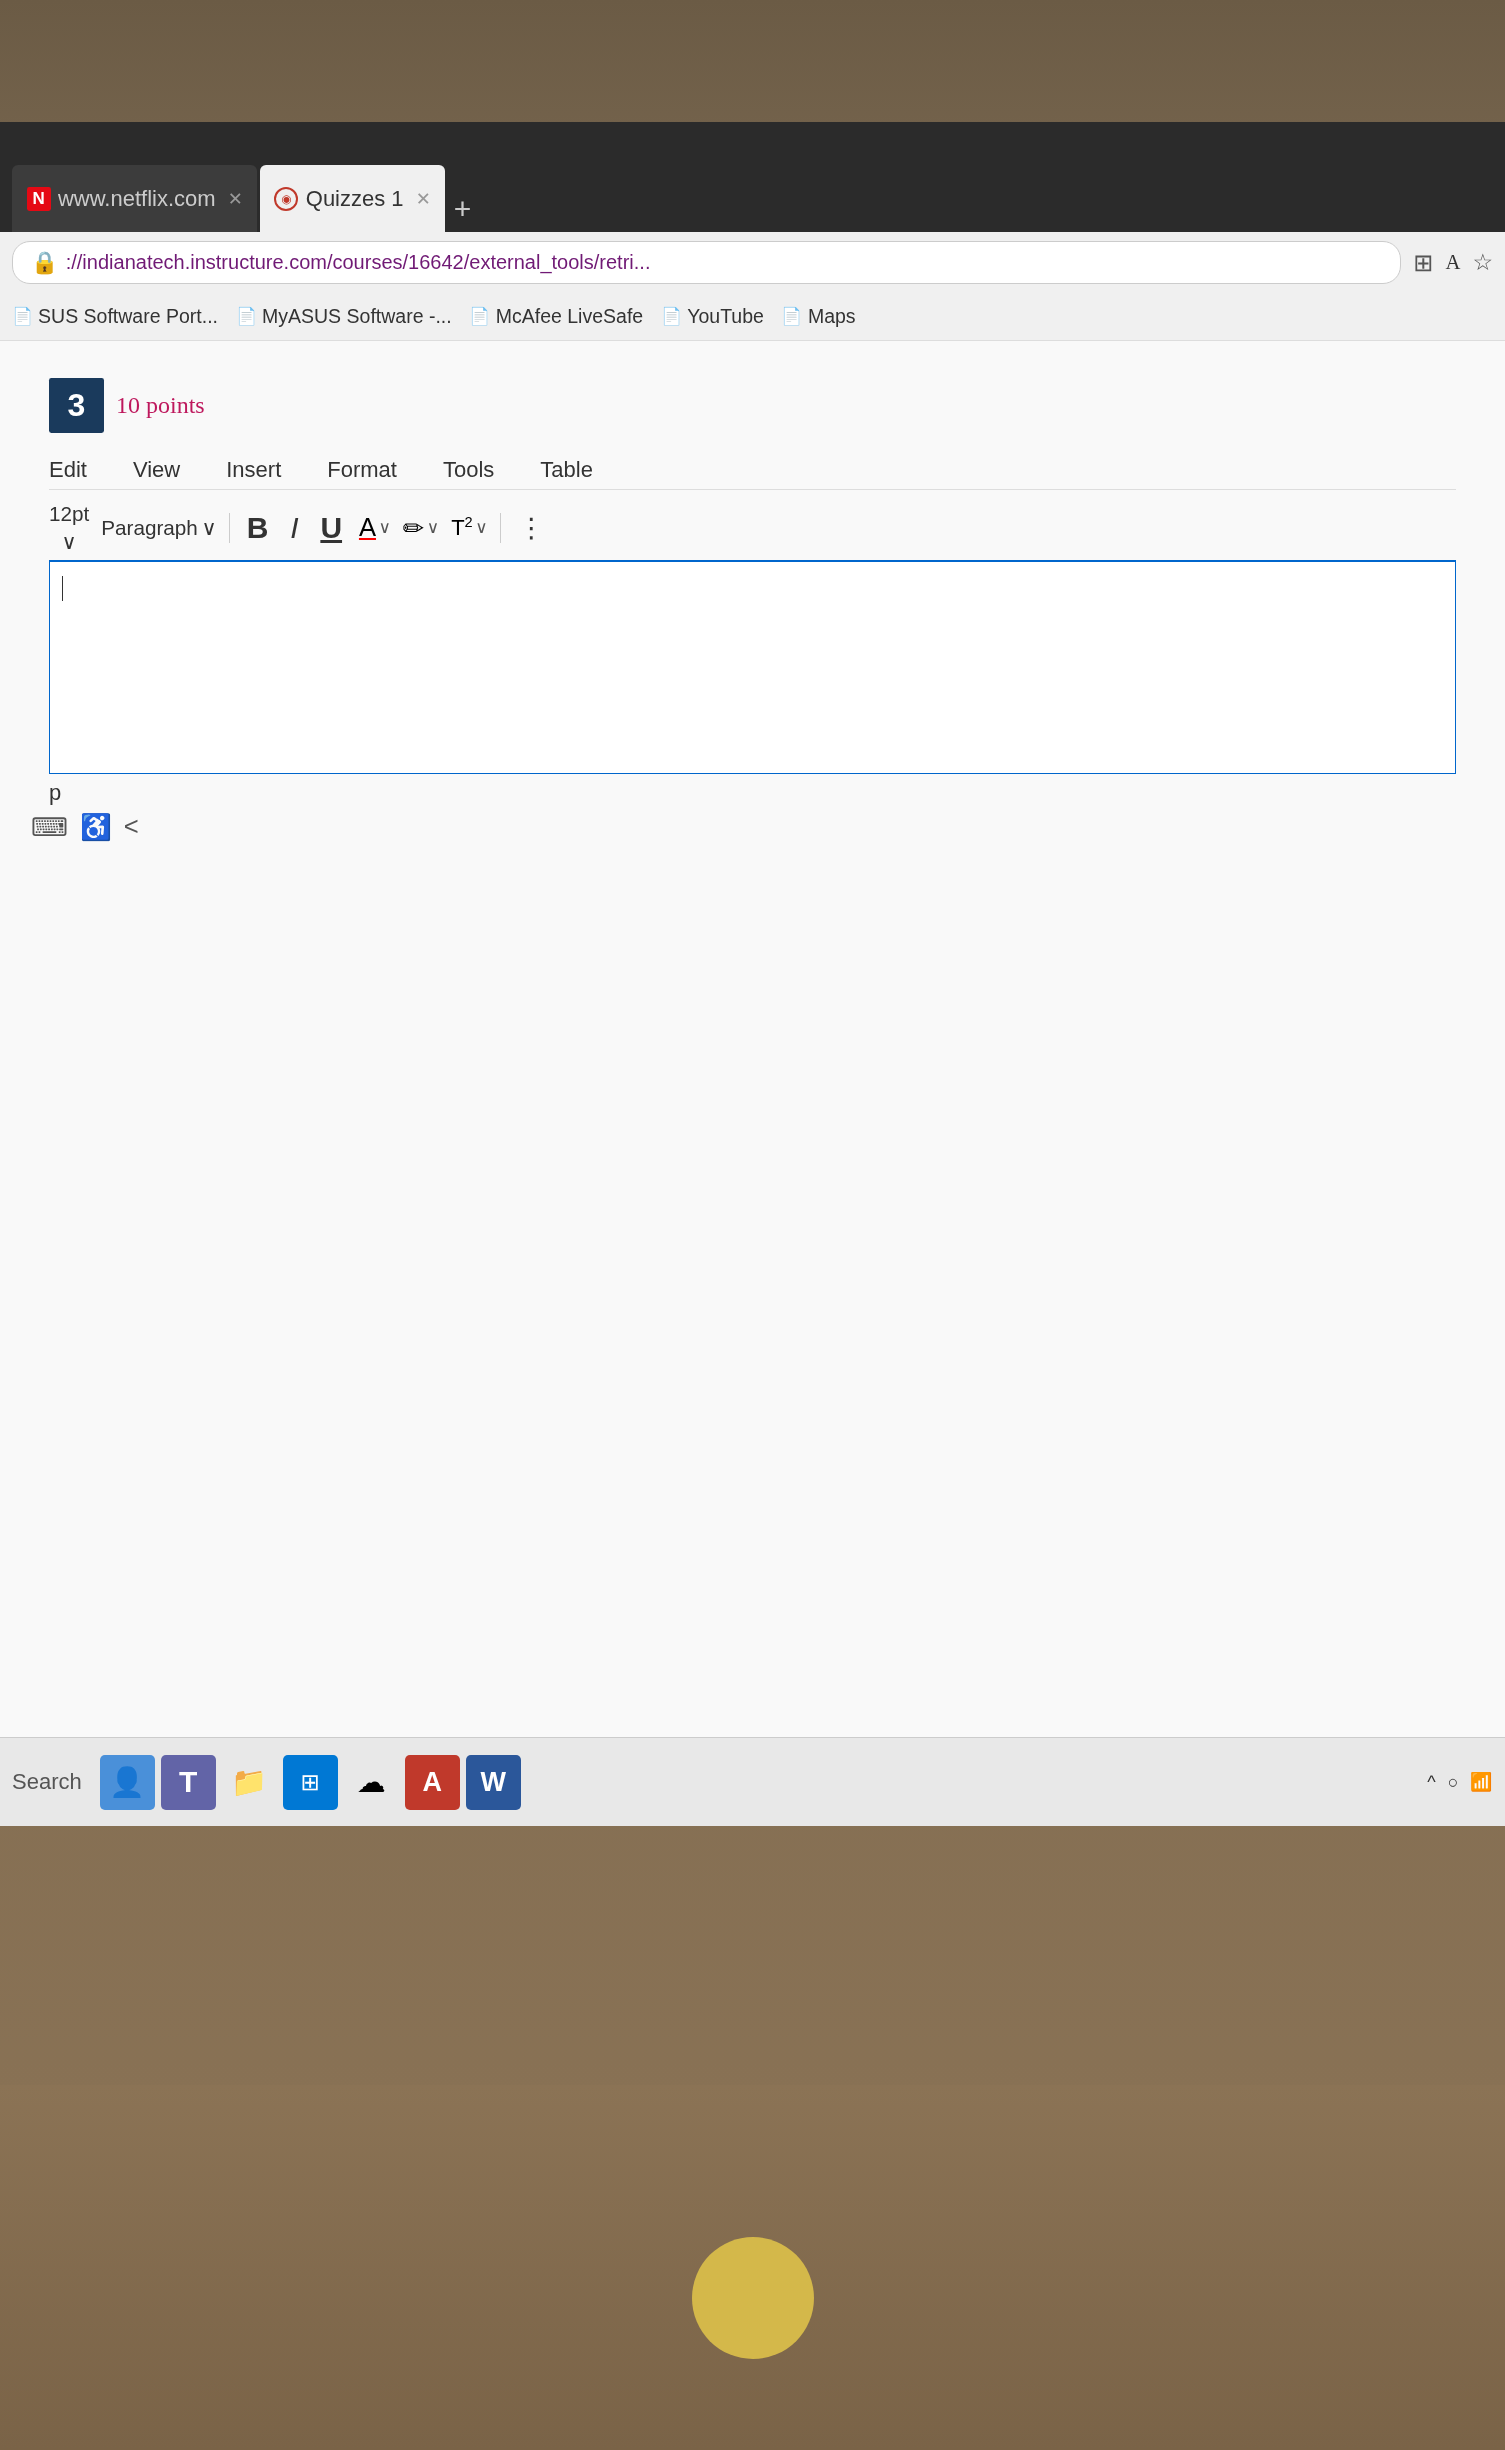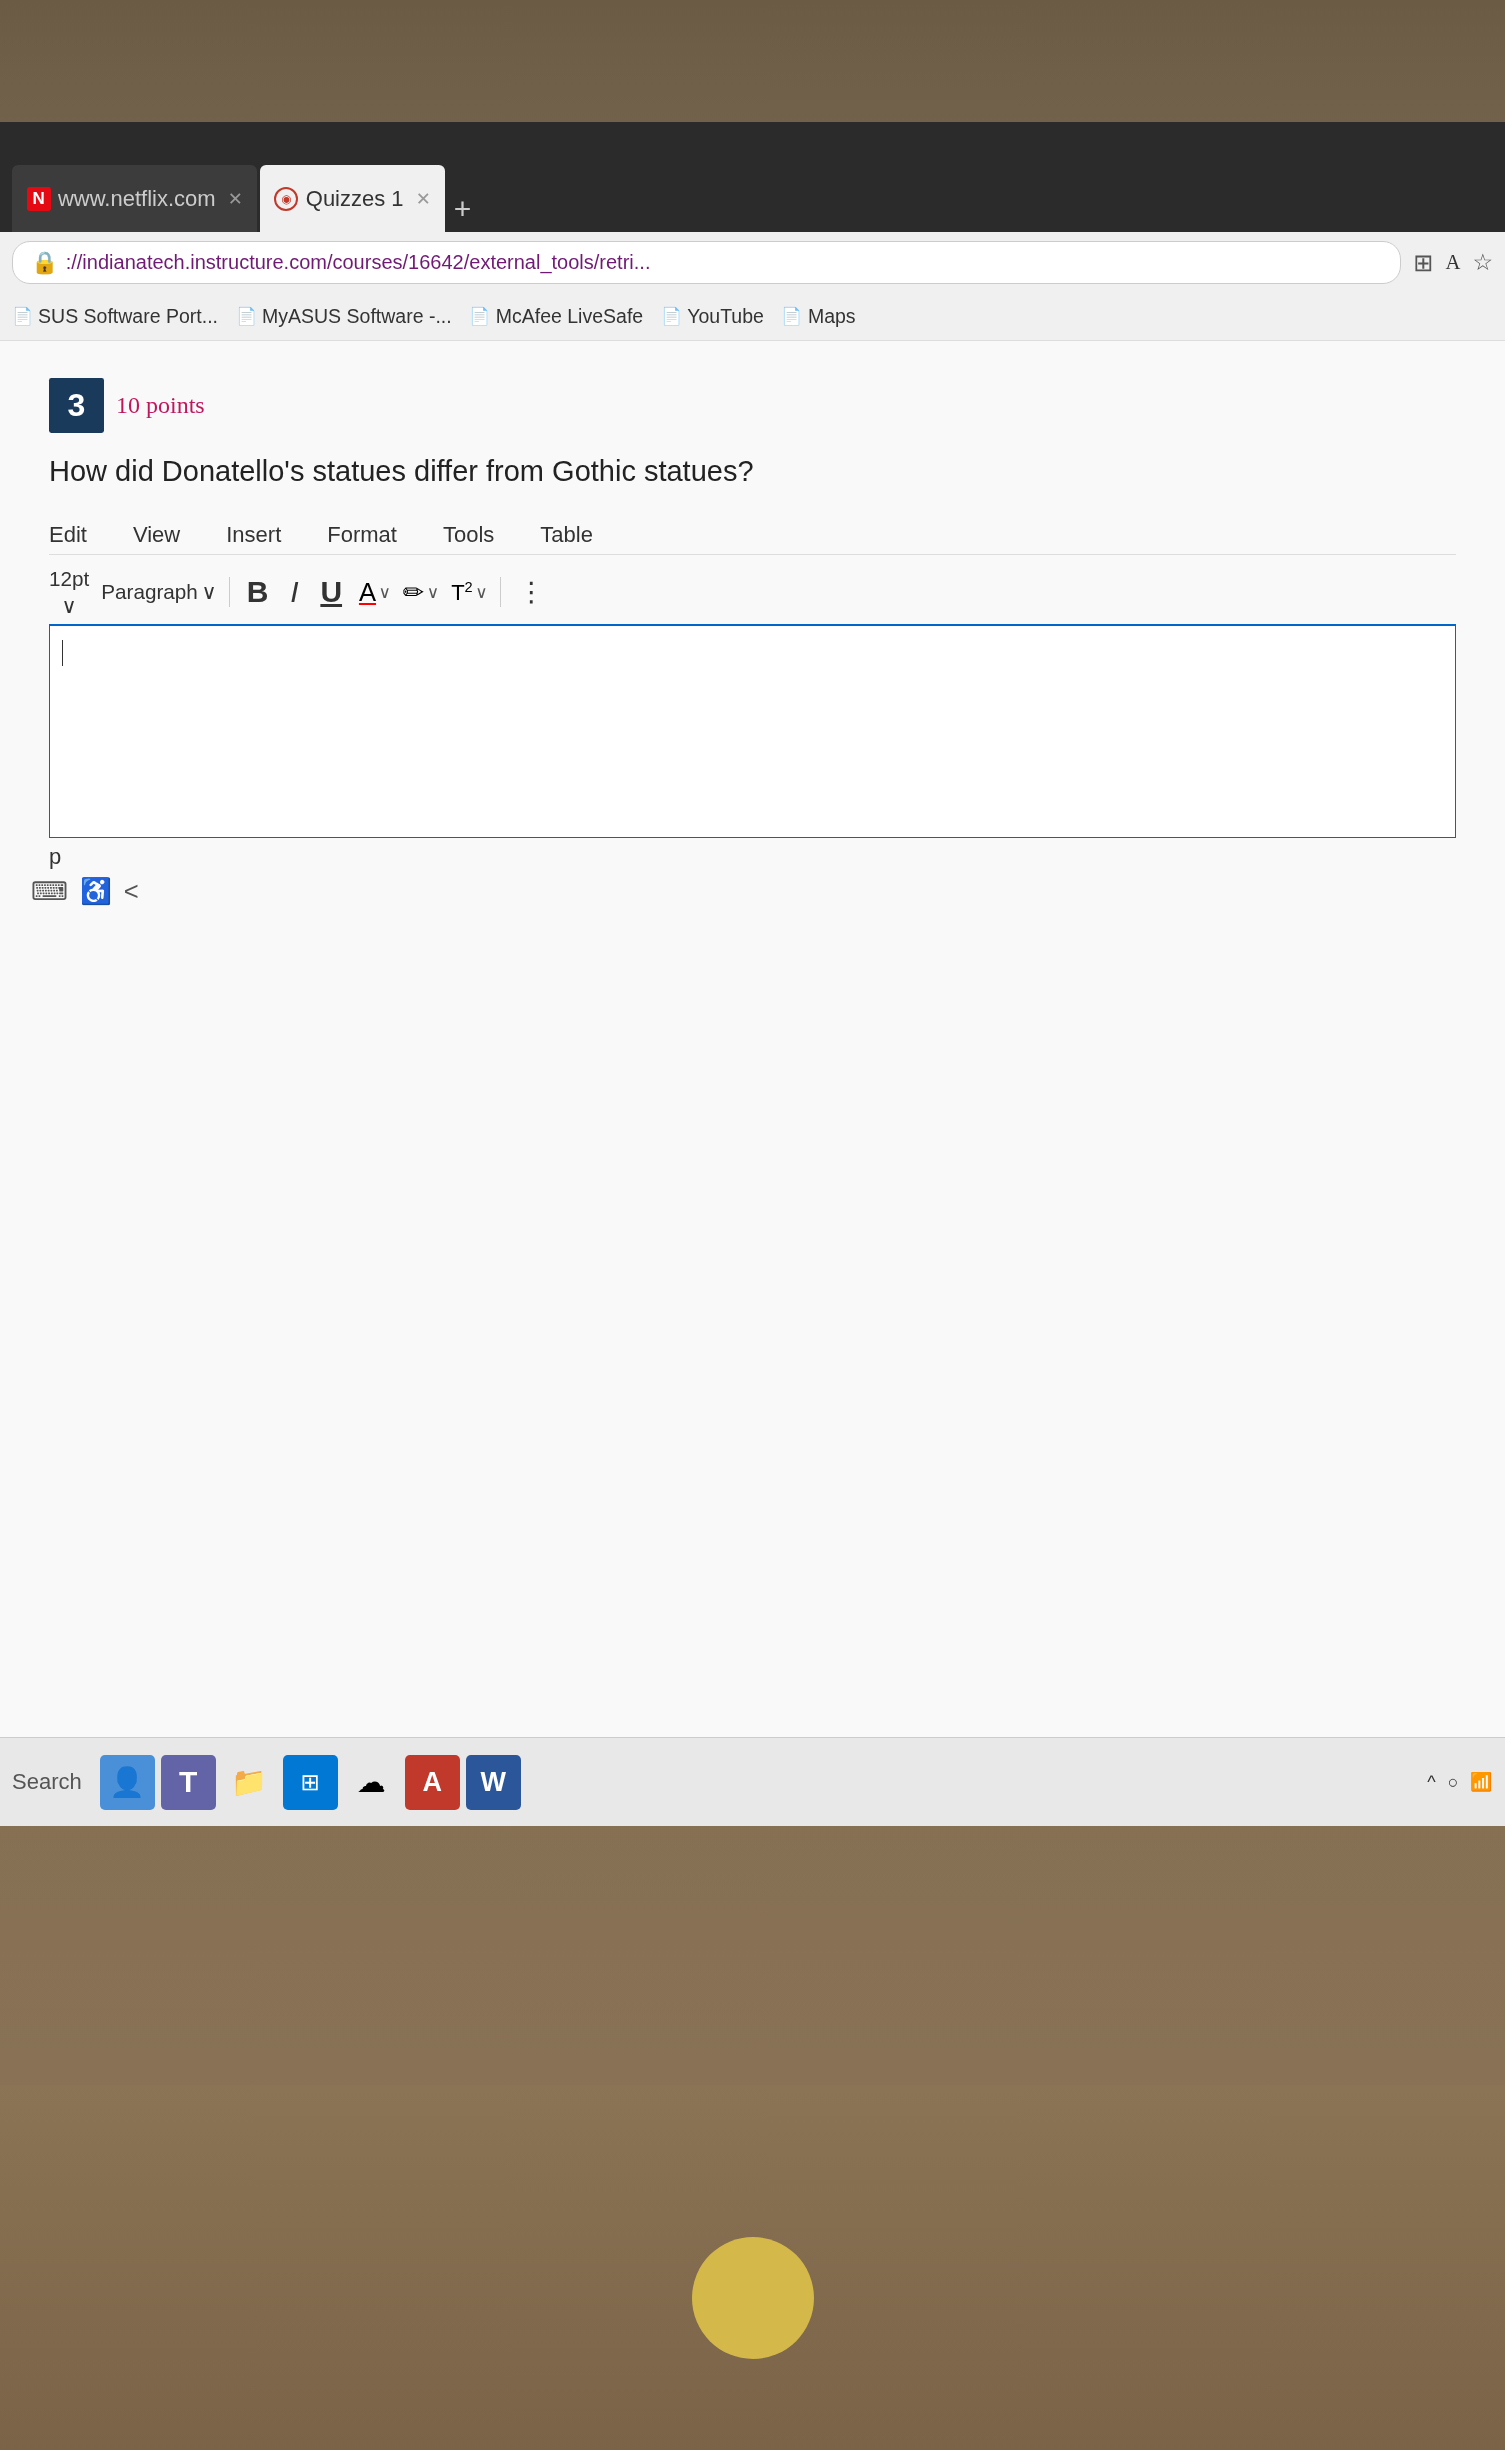--- a/index.html
+++ b/index.html
@@ -493,21 +493,20 @@
       </div>
     </div>
 
     <div class="page-content">
 
       <div class="question-header">
         <div class="question-number">3</div>
         <span class="question-points">10 points</span>
       </div>
 
-      <div class="question-text">How did Donatello's statues differ from Gothic statues?</div>
 
       <div class="rte-menu-bar">
         <span class="rte-menu-item">Edit</span>
         <span class="rte-menu-item">View</span>
         <span class="rte-menu-item">Insert</span>
         <span class="rte-menu-item">Format</span>
         <span class="rte-menu-item">Tools</span>
         <span class="rte-menu-item">Table</span>
       </div>
 

